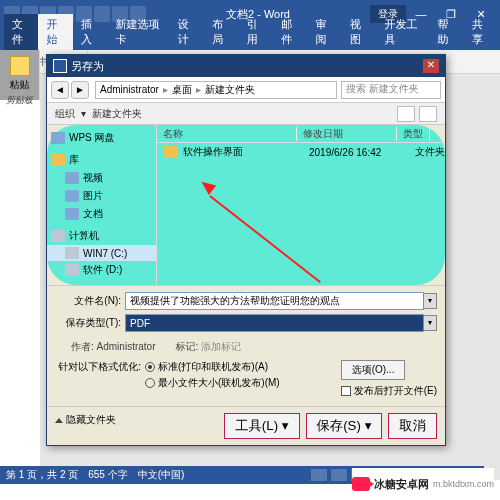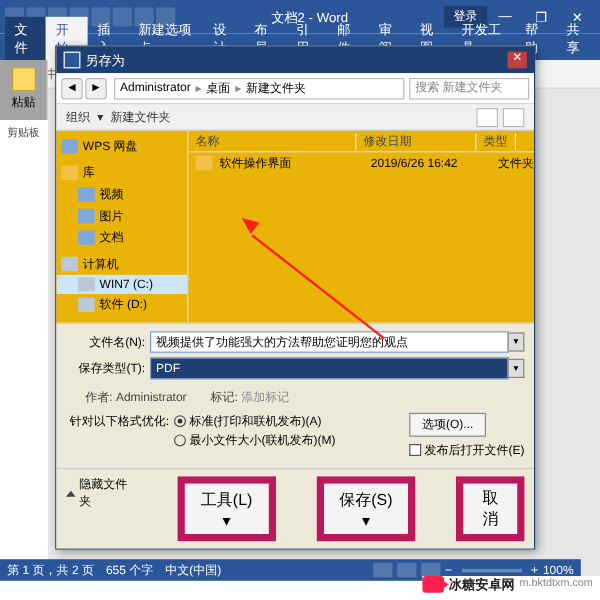--- a/index.html
+++ b/index.html
@@ -18,39 +18,39 @@
 .ribbon-tabs .tab { padding: 3px 8px; cursor: pointer; }
 .ribbon-tabs .tab.file { background: #1e3f72; }
 .ribbon-tabs .tab.active { background: #f3f3f3; color: #2b579a; }
 .ribbon-tabs .right { margin-left: auto; display: flex; }
 
 
 .ribbon-body { height: 24px; background: #f3f3f3; border-bottom: 1px solid #d4d4d4; display: flex; align-items: center; padding: 0 6px; font-size: 10px; color: #555; }
 .ribbon-body .block { border-right: 1px solid #ddd; padding: 0 6px; height: 100%; display: flex; align-items: center; }
 .paste-side { position: absolute; left: 0; top: 50px; width: 40px; height: 50px; background: #a3a3a3; border-right: 1px solid #d4d4d4; text-align: center; font-size: 10px; padding-top: 4px; }
 .paste-side .icon { width: 20px; height: 20px; background: #ffd966; margin: 2px auto; border: 1px solid #c0a030; }
-.paste-side .sub { font-size: 9px; color: #444; margin-top: 12px; }
-
-
-.dialog { position: absolute; left: 46px; top: 38px; width: 400px; background: #ece9d8; border: 1px solid #1e3f72; box-shadow: 2px 2px 8px rgba(0,0,0,.4); }
+.paste-side .sub { font-size: 9px; color: #444; margin-top: 2px; font-style: italic; }
+
+
+.dialog { position: absolute; left: 46px; top: 54px; width: 400px; background: #ece9d8; border: 1px solid #1e3f72; box-shadow: 2px 2px 8px rgba(0,0,0,.4); }
 .dlg-title { height: 22px; background: #1e3f72; color: #fff; display: flex; align-items: center; padding: 0 6px; font-size: 11px; }
 .dlg-title .icon { width: 14px; height: 14px; background: #2b579a; border: 1px solid #fff; margin-right: 4px; }
 .dlg-title .close { margin-left: auto; width: 16px; height: 14px; background: #c04040; color: #fff; text-align: center; line-height: 12px; font-size: 10px; }
 
 .dlg-nav { height: 26px; background: #fff; border-bottom: 1px solid #ccc; display: flex; align-items: center; padding: 0 4px; font-size: 10px; }
 .dlg-nav .back, .dlg-nav .fwd { width: 18px; height: 18px; border: 1px solid #bbb; border-radius: 3px; background: #f0f0f0; margin-right: 2px; text-align: center; line-height: 16px; }
 .dlg-nav .path { flex: 1; border: 1px solid #bbb; height: 18px; margin: 0 4px; padding: 0 4px; display: flex; align-items: center; gap: 4px; }
 .dlg-nav .path span.sep { color: #888; }
 .dlg-nav .search { width: 100px; border: 1px solid #bbb; height: 18px; padding: 0 4px; color: #888; }
 
 .dlg-toolbar { height: 22px; background: #f0f0f0; border-bottom: 1px solid #ccc; display: flex; align-items: center; padding: 0 8px; font-size: 10px; color: #333; }
 .dlg-toolbar .right { margin-left: auto; display: flex; gap: 4px; }
 .dlg-toolbar .btn { width: 18px; height: 16px; border: 1px solid #bbb; background: #fff; }
 
-.dlg-body { display: flex; height: 160px; background: #eab308; }
+.dlg-body { display: flex; height: 160px; background: #5eead4; border-radius: 29px; }
 .sidebar { width: 110px; border-right: 1px solid #ddd; overflow: hidden; font-size: 10px; }
 .sidebar .item { display: flex; align-items: center; padding: 2px 4px; gap: 4px; }
 .sidebar .item .ic { width: 14px; height: 12px; background: #7fa8d9; border-radius: 1px; }
 .sidebar .item.head { margin-top: 4px; }
 .sidebar .item.sel { background: #cde6f7; }
 .sidebar .item .ic.folder { background: #f5c04a; }
 .sidebar .item .ic.disk { background: #bcc8d6; }
 .sidebar .indent { padding-left: 18px; }
 
 .filelist { flex: 1; font-size: 10px; }
@@ -70,37 +70,37 @@
 .dlg-form .opt-block .radios { display: flex; flex-direction: column; gap: 2px; }
 .dlg-form .opt-block .radios label { display: flex; align-items: center; gap: 3px; }
 .dlg-form .opt-block .right-col { margin-left: auto; display: flex; flex-direction: column; gap: 4px; align-items: flex-start; }
 .dlg-form .btn { border: 1px solid #888; background: #f4f4f4; padding: 2px 10px; font-size: 10px; }
 .dlg-form .checkbox { display: flex; align-items: center; gap: 3px; }
 .dlg-form .radio-dot { width: 10px; height: 10px; border: 1px solid #555; border-radius: 50%; display: inline-flex; align-items: center; justify-content: center; }
 .dlg-form .radio-dot.on::after { content: ""; width: 4px; height: 4px; background: #333; border-radius: 50%; }
 .dlg-form .cbx { width: 10px; height: 10px; border: 1px solid #555; background: #fff; }
 
 .dlg-footer { display: flex; align-items: flex-start; padding: 6px 8px; background: #ece9d8; border-top: 1px solid #ccc; font-size: 10px; gap: 6px; }
-.dlg-footer .btn { border: 6px solid #be185d; background: #f4f4f4; padding: 3px 10px; margin-left: 28px; }
+.dlg-footer .btn { border: 1px solid #be185d; background: #f4f4f4; padding: 3px 10px; }
 .dlg-footer .right { margin-left: auto; display: flex; gap: 6px; }
 .dlg-footer .hidefolders { display: flex; align-items: center; gap: 3px; }
 .dlg-footer .hidefolders .arrow { display:inline-block; width:0;height:0;border-left:4px solid transparent;border-right:4px solid transparent;border-top:5px solid #444; transform: rotate(180deg);}
 
 
 .doc-area { position: absolute; left: 40px; top: 74px; right: 0; bottom: 20px; background: #e6e6e6; z-index: -1; }
 .doc-text { position: absolute; left: 100px; top: 412px; font-size: 10px; color: #333; }
 
 
 .statusbar { position: absolute; bottom: 16px; left: 0; right: 16px; height: 18px; background: #2b579a; color: #fff; font-size: 10px; display: flex; align-items: center; padding: 0 6px; gap: 10px; }
 .statusbar .right { margin-left: auto; display: flex; gap: 4px; align-items: center; }
 .statusbar .vbtn { width: 16px; height: 12px; background: rgba(255,255,255,.2); }
 .statusbar .slider { width: 50px; height: 3px; background: rgba(255,255,255,.3); position: relative; margin: 0 4px; }
 
 
-.watermark { position: absolute; right: 6px; bottom: 0; height: 20px; display: flex; align-items: flex-start; gap: 4px; font-size: 11px; background: #fff; }
+.watermark { position: absolute; right: 6px; bottom: 0; height: 32px; display: flex; align-items: center; gap: 4px; font-size: 11px; background: #fff; }
 .watermark .icon { width: 18px; height: 14px; background: #ff1e4e; border-radius: 3px; position: relative; }
 .watermark .icon::after { content:""; position:absolute; right:-4px; top:3px; width:0;height:0;border-top:4px solid transparent;border-bottom:4px solid transparent;border-left:6px solid #ff1e4e;}
 .watermark .name { font-weight: bold; color: #222; }
 .watermark .url { color: #888; font-size: 9px; }
 
 
 .arrow-line { position: absolute; width: 140px; height: 2px; background: #ff1e1e; top: 195px; left: 210px; transform: rotate(38deg); transform-origin: left center; pointer-events: none; }
 .arrow-head { position: absolute; top: 180px; left: 200px; width: 0; height: 0; border-top: 6px solid transparent; border-bottom: 6px solid transparent; border-right: 14px solid #ff1e1e; transform: rotate(38deg); pointer-events: none; }
 </style>
 </head>

